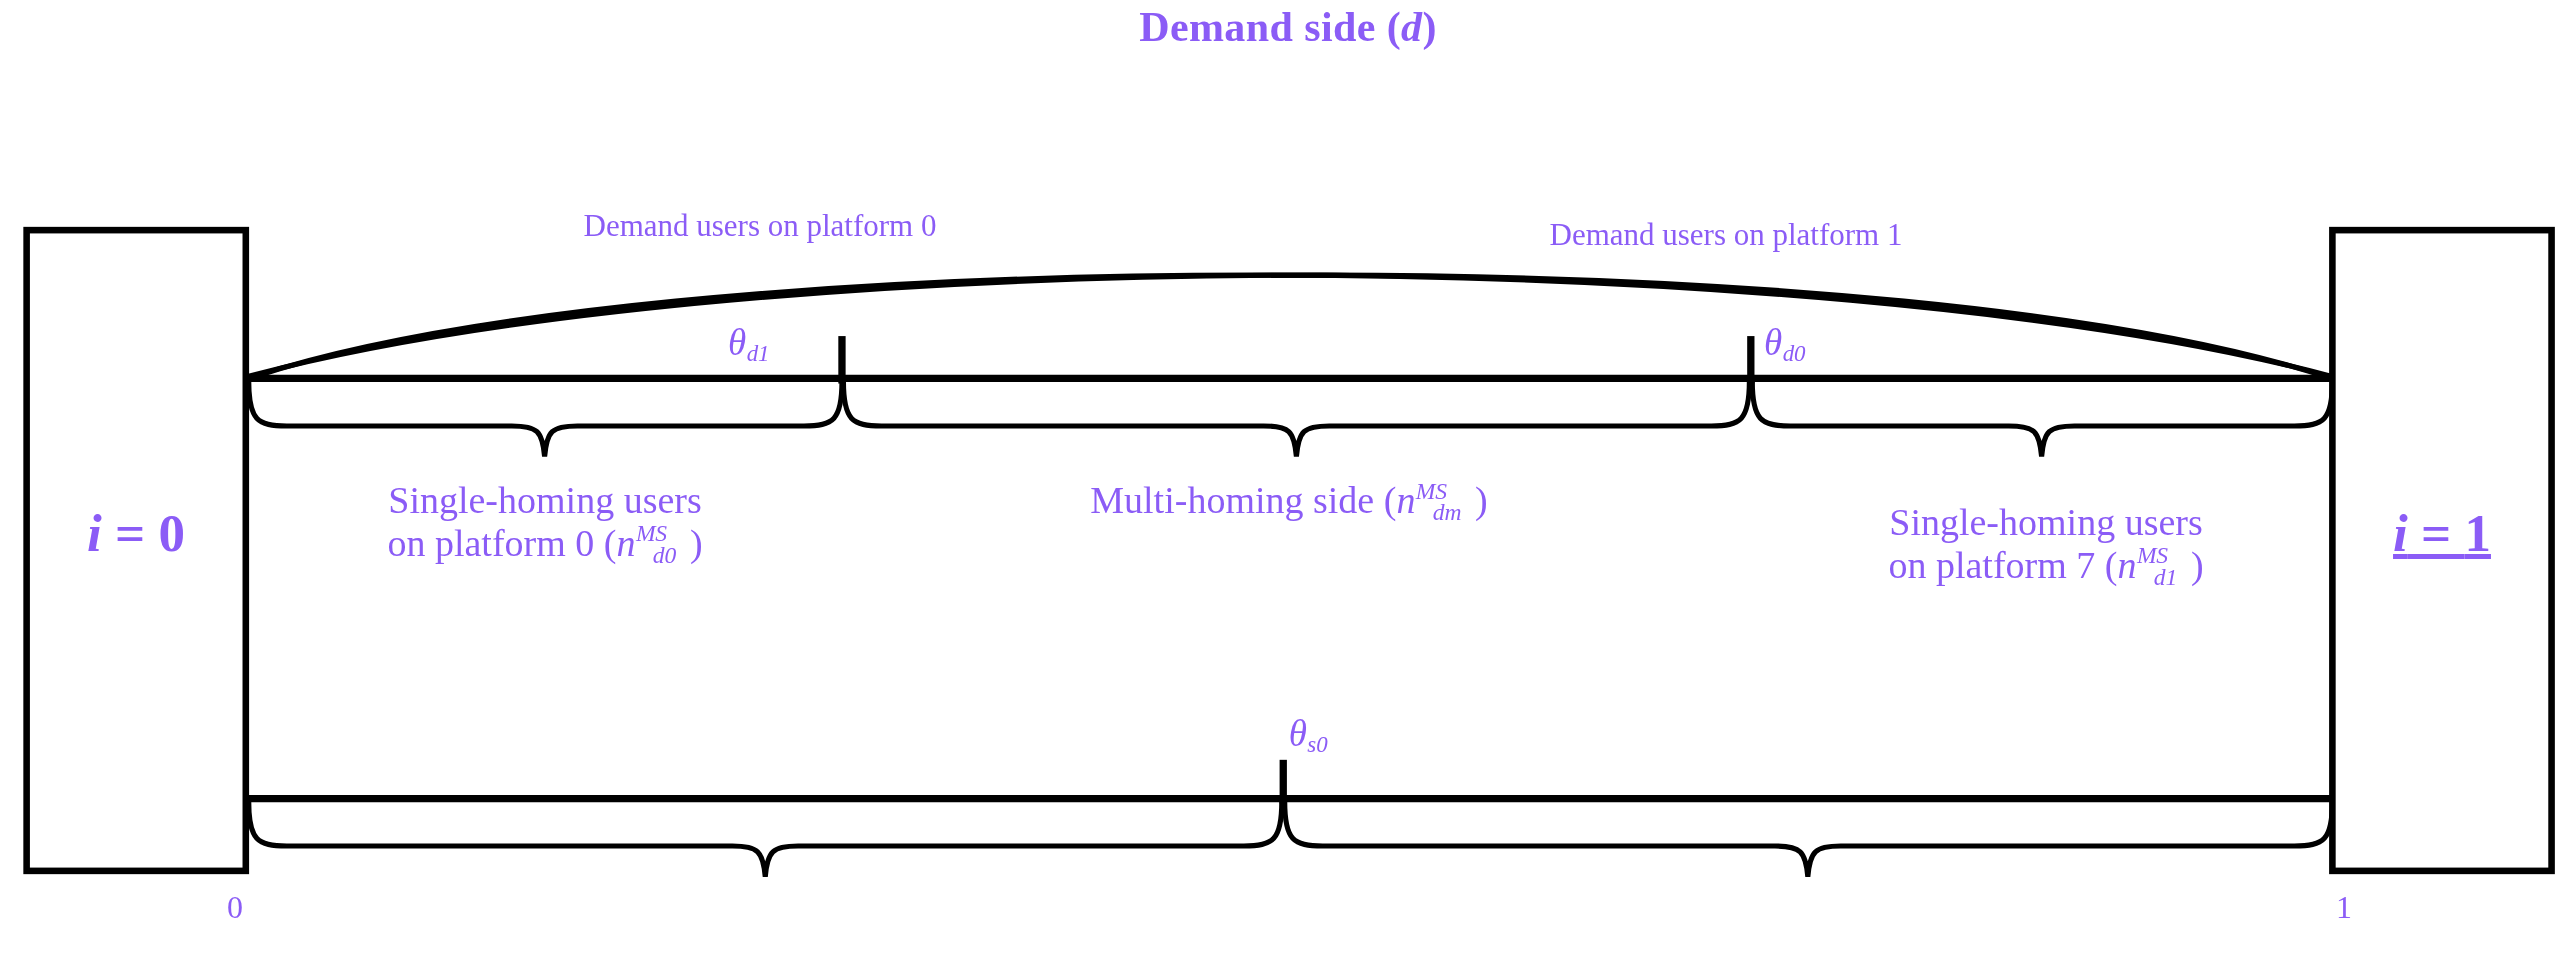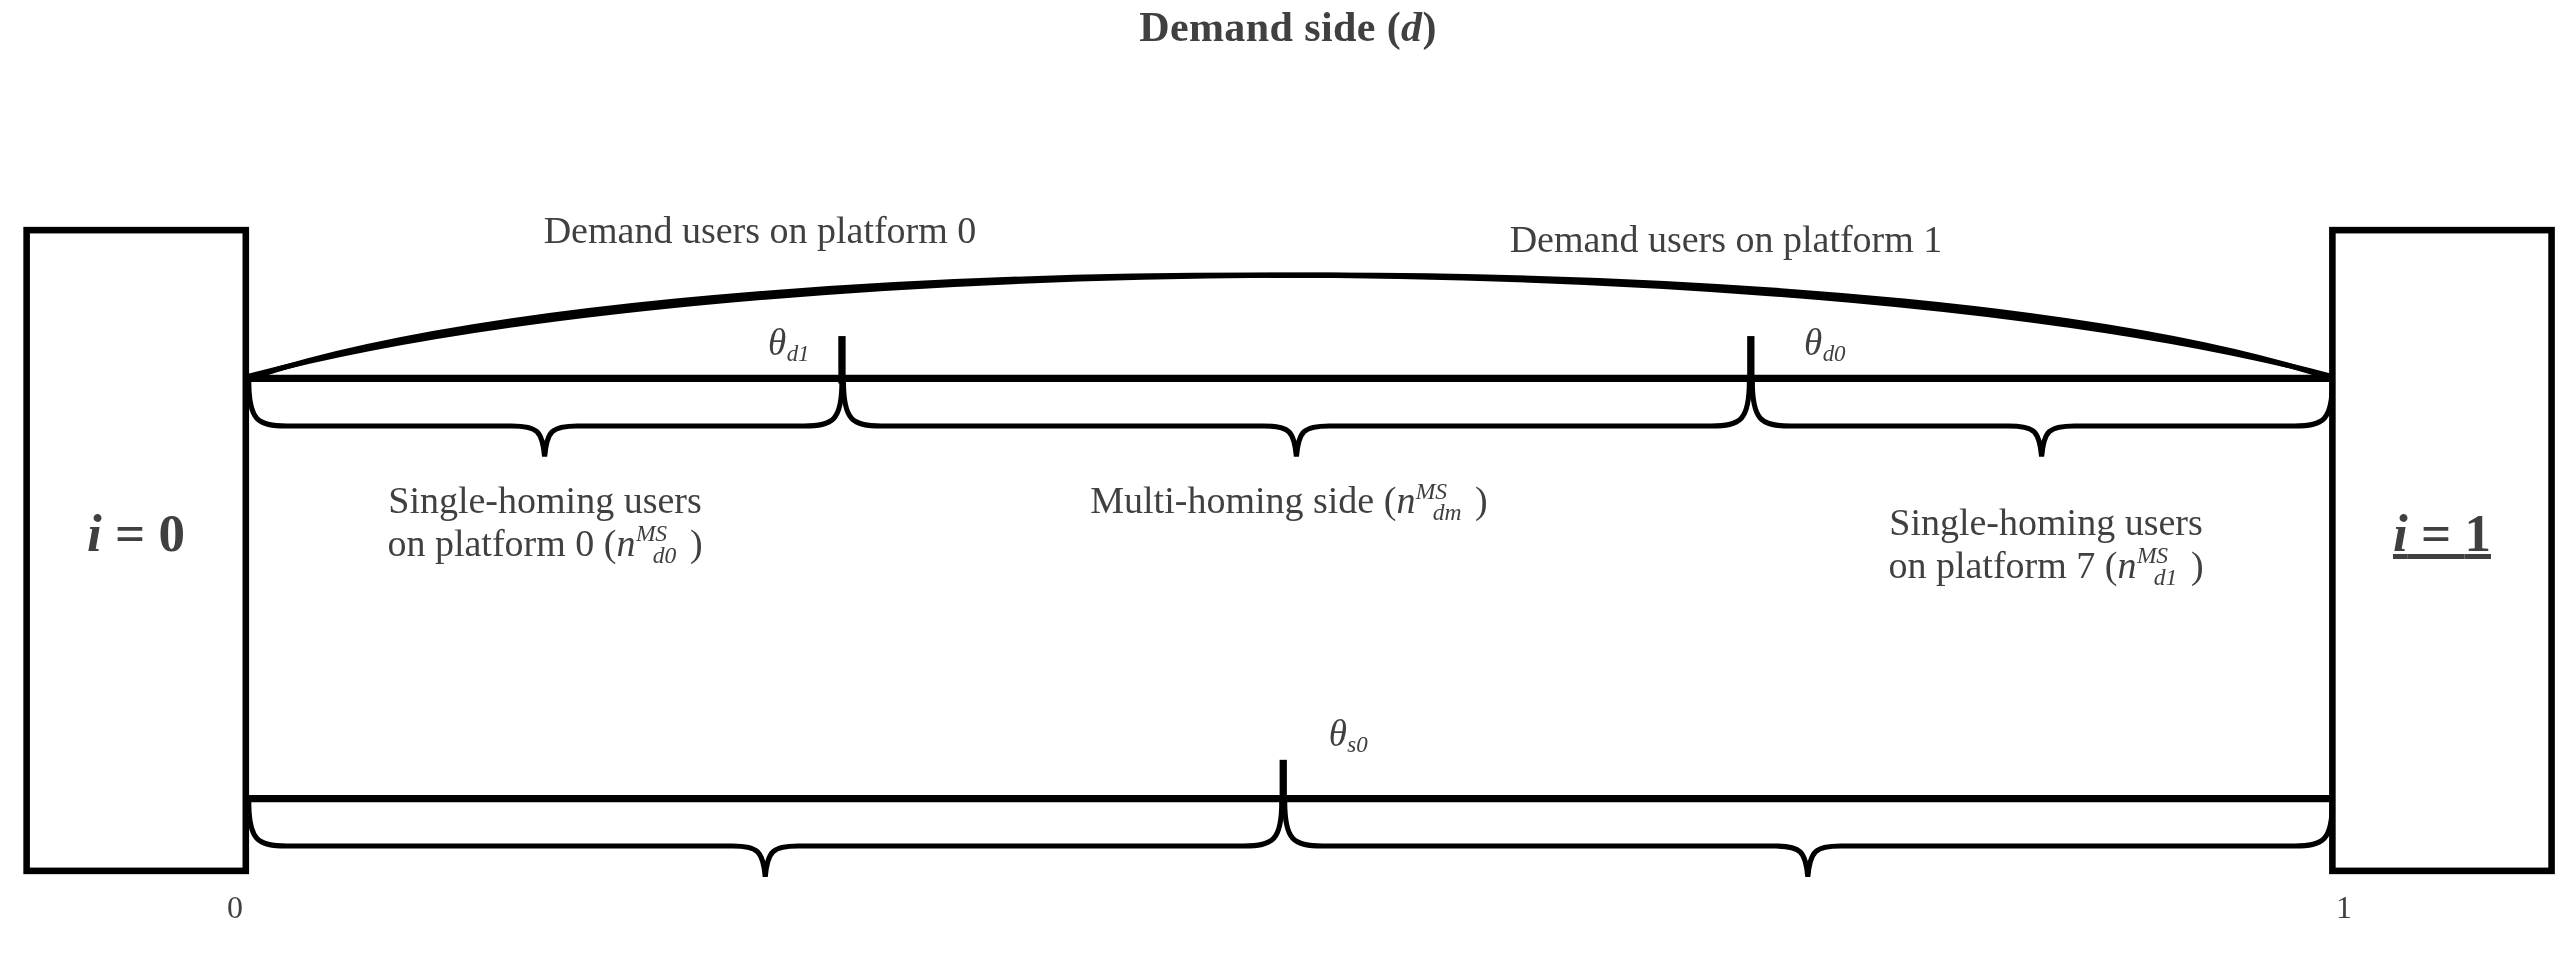--- a/index.html
+++ b/index.html
@@ -19,43 +19,42 @@
   svg.diagram {
     position: absolute;
     left: 0;
     top: 0;
     width: 2576px;
     height: 979px;
   }
   .lbl {
     position: absolute;
     white-space: nowrap;
-    color: #404040;
+    color: #8b5cf6;
     line-height: 1.12;
   }
   .title {
     font-weight: bold;
     font-size: 42px;
     letter-spacing: 0.4px;
   }
   .boxlabel {
     font-weight: bold;
     font-size: 53px;
   }
   .curvelabel {
-    font-size: 38px;
+    font-size: 31px;
   }
   .bracelabel {
     font-size: 38px;
     text-align: center;
   }
   .theta {
     font-size: 37px;
     font-style: italic;
-    margin-left: 40px;
   }
   .axisnum {
     font-size: 32px;
   }
   i, .it { font-style: italic; }
   .varn {
     font-style: italic;
     position: relative;
     display: inline-block;
   }

